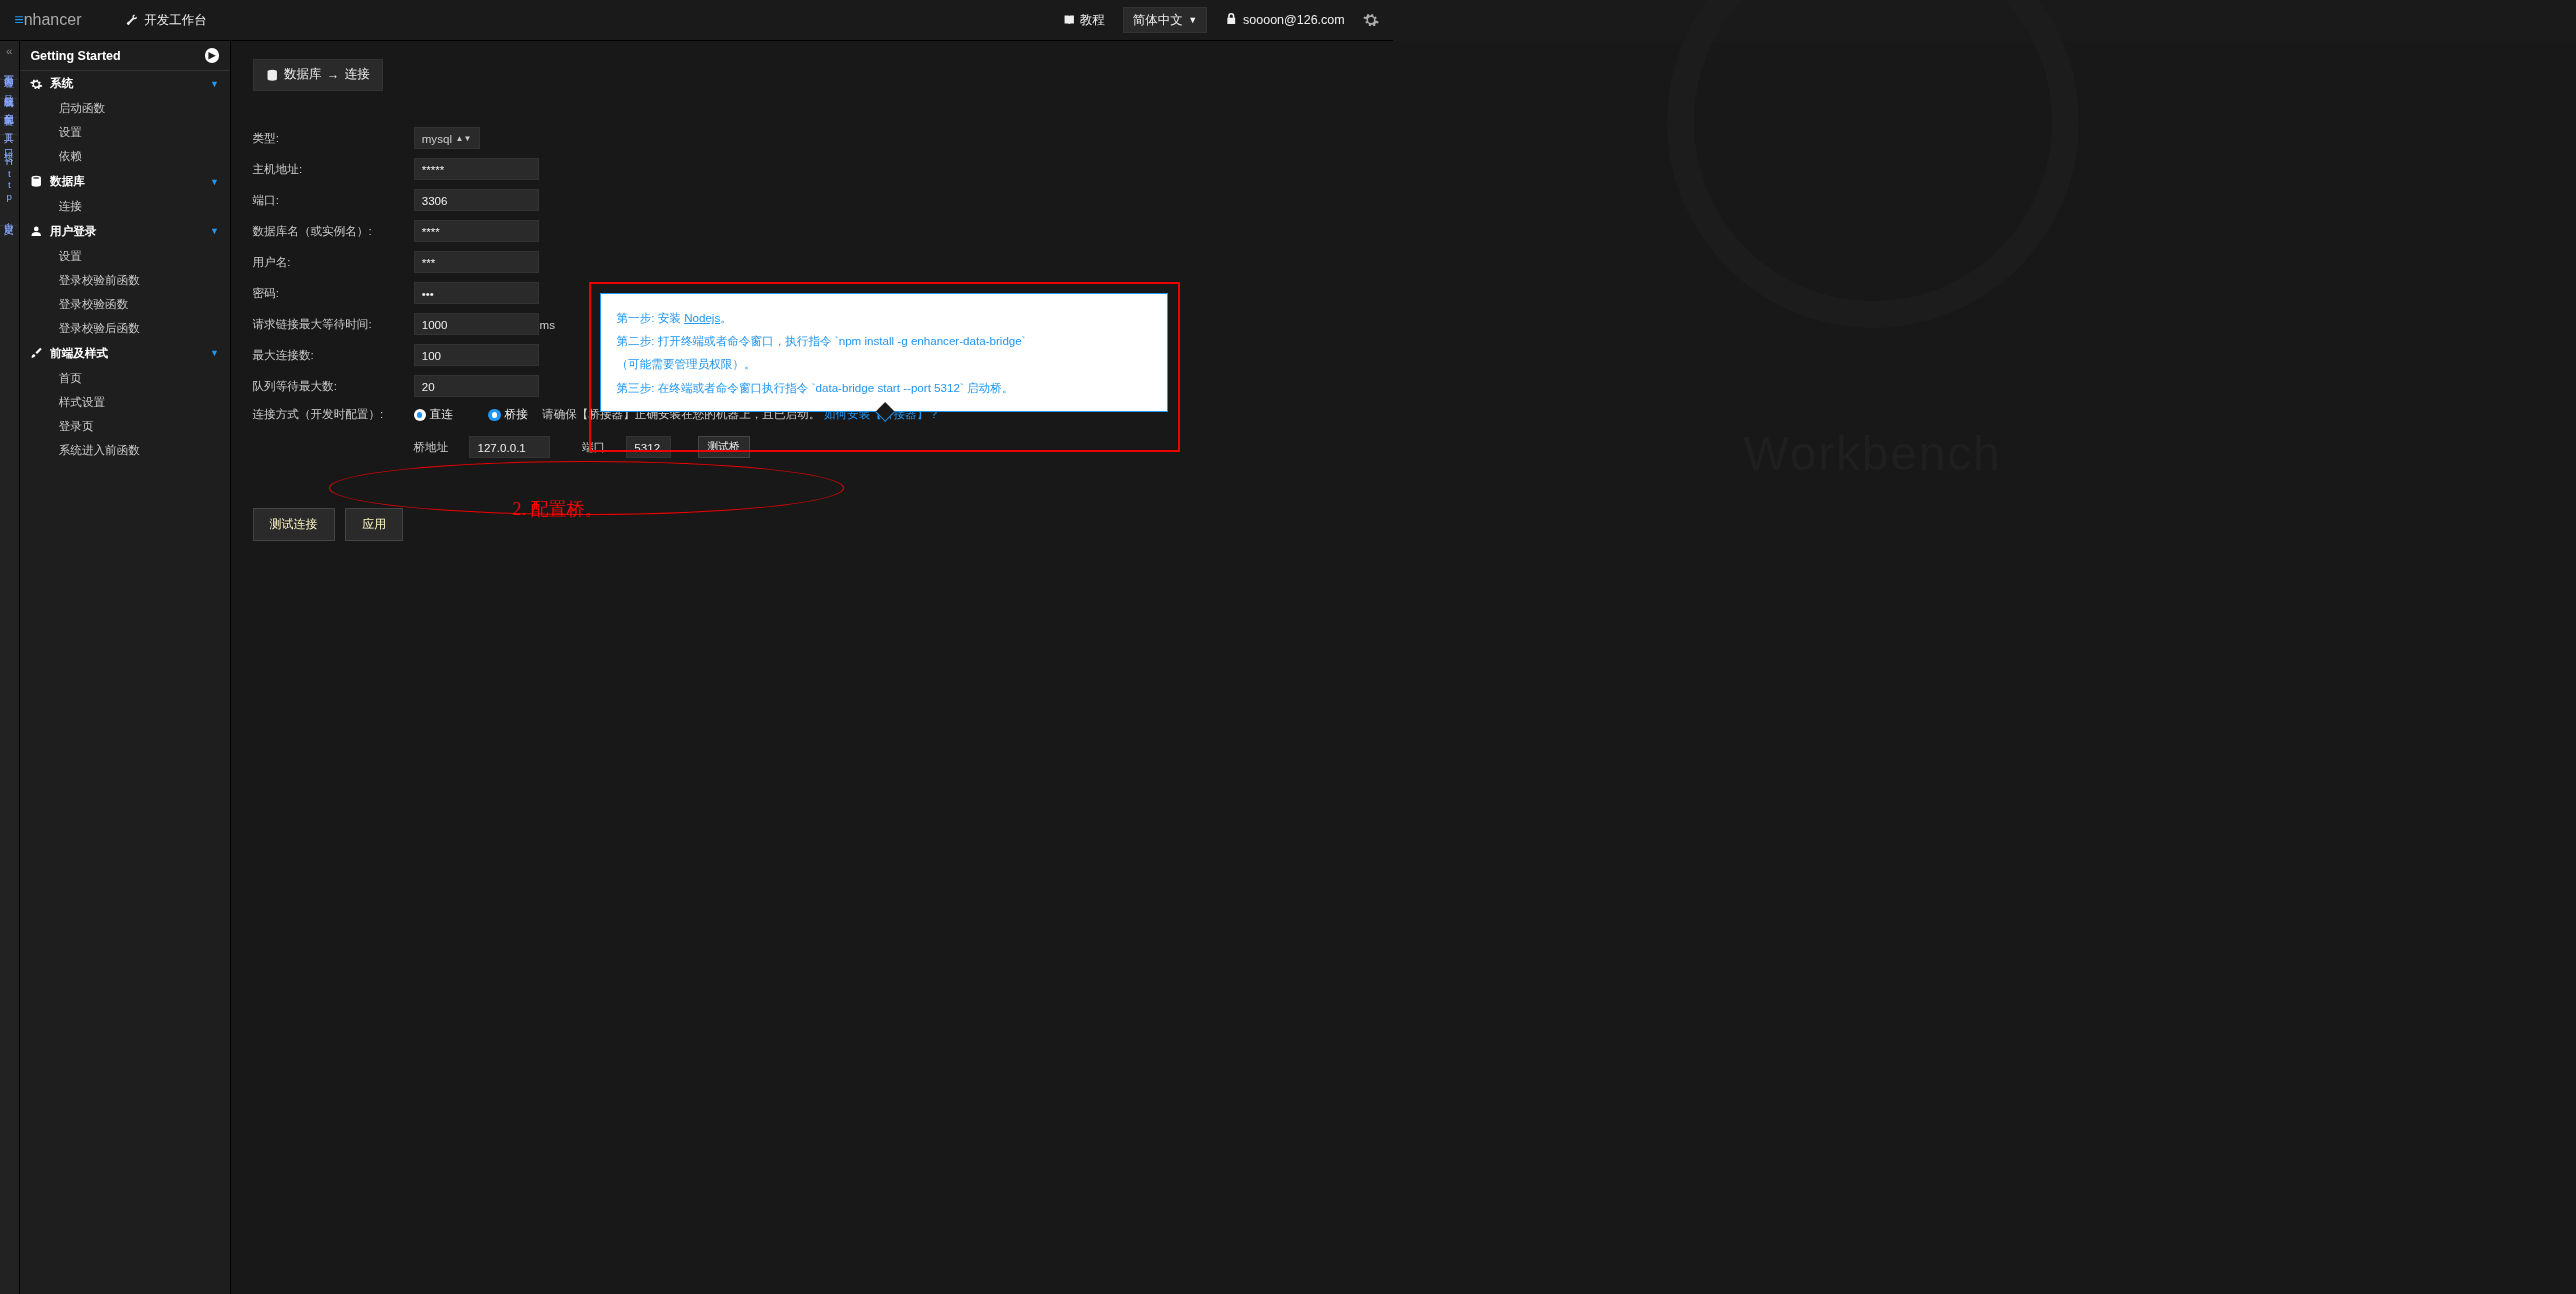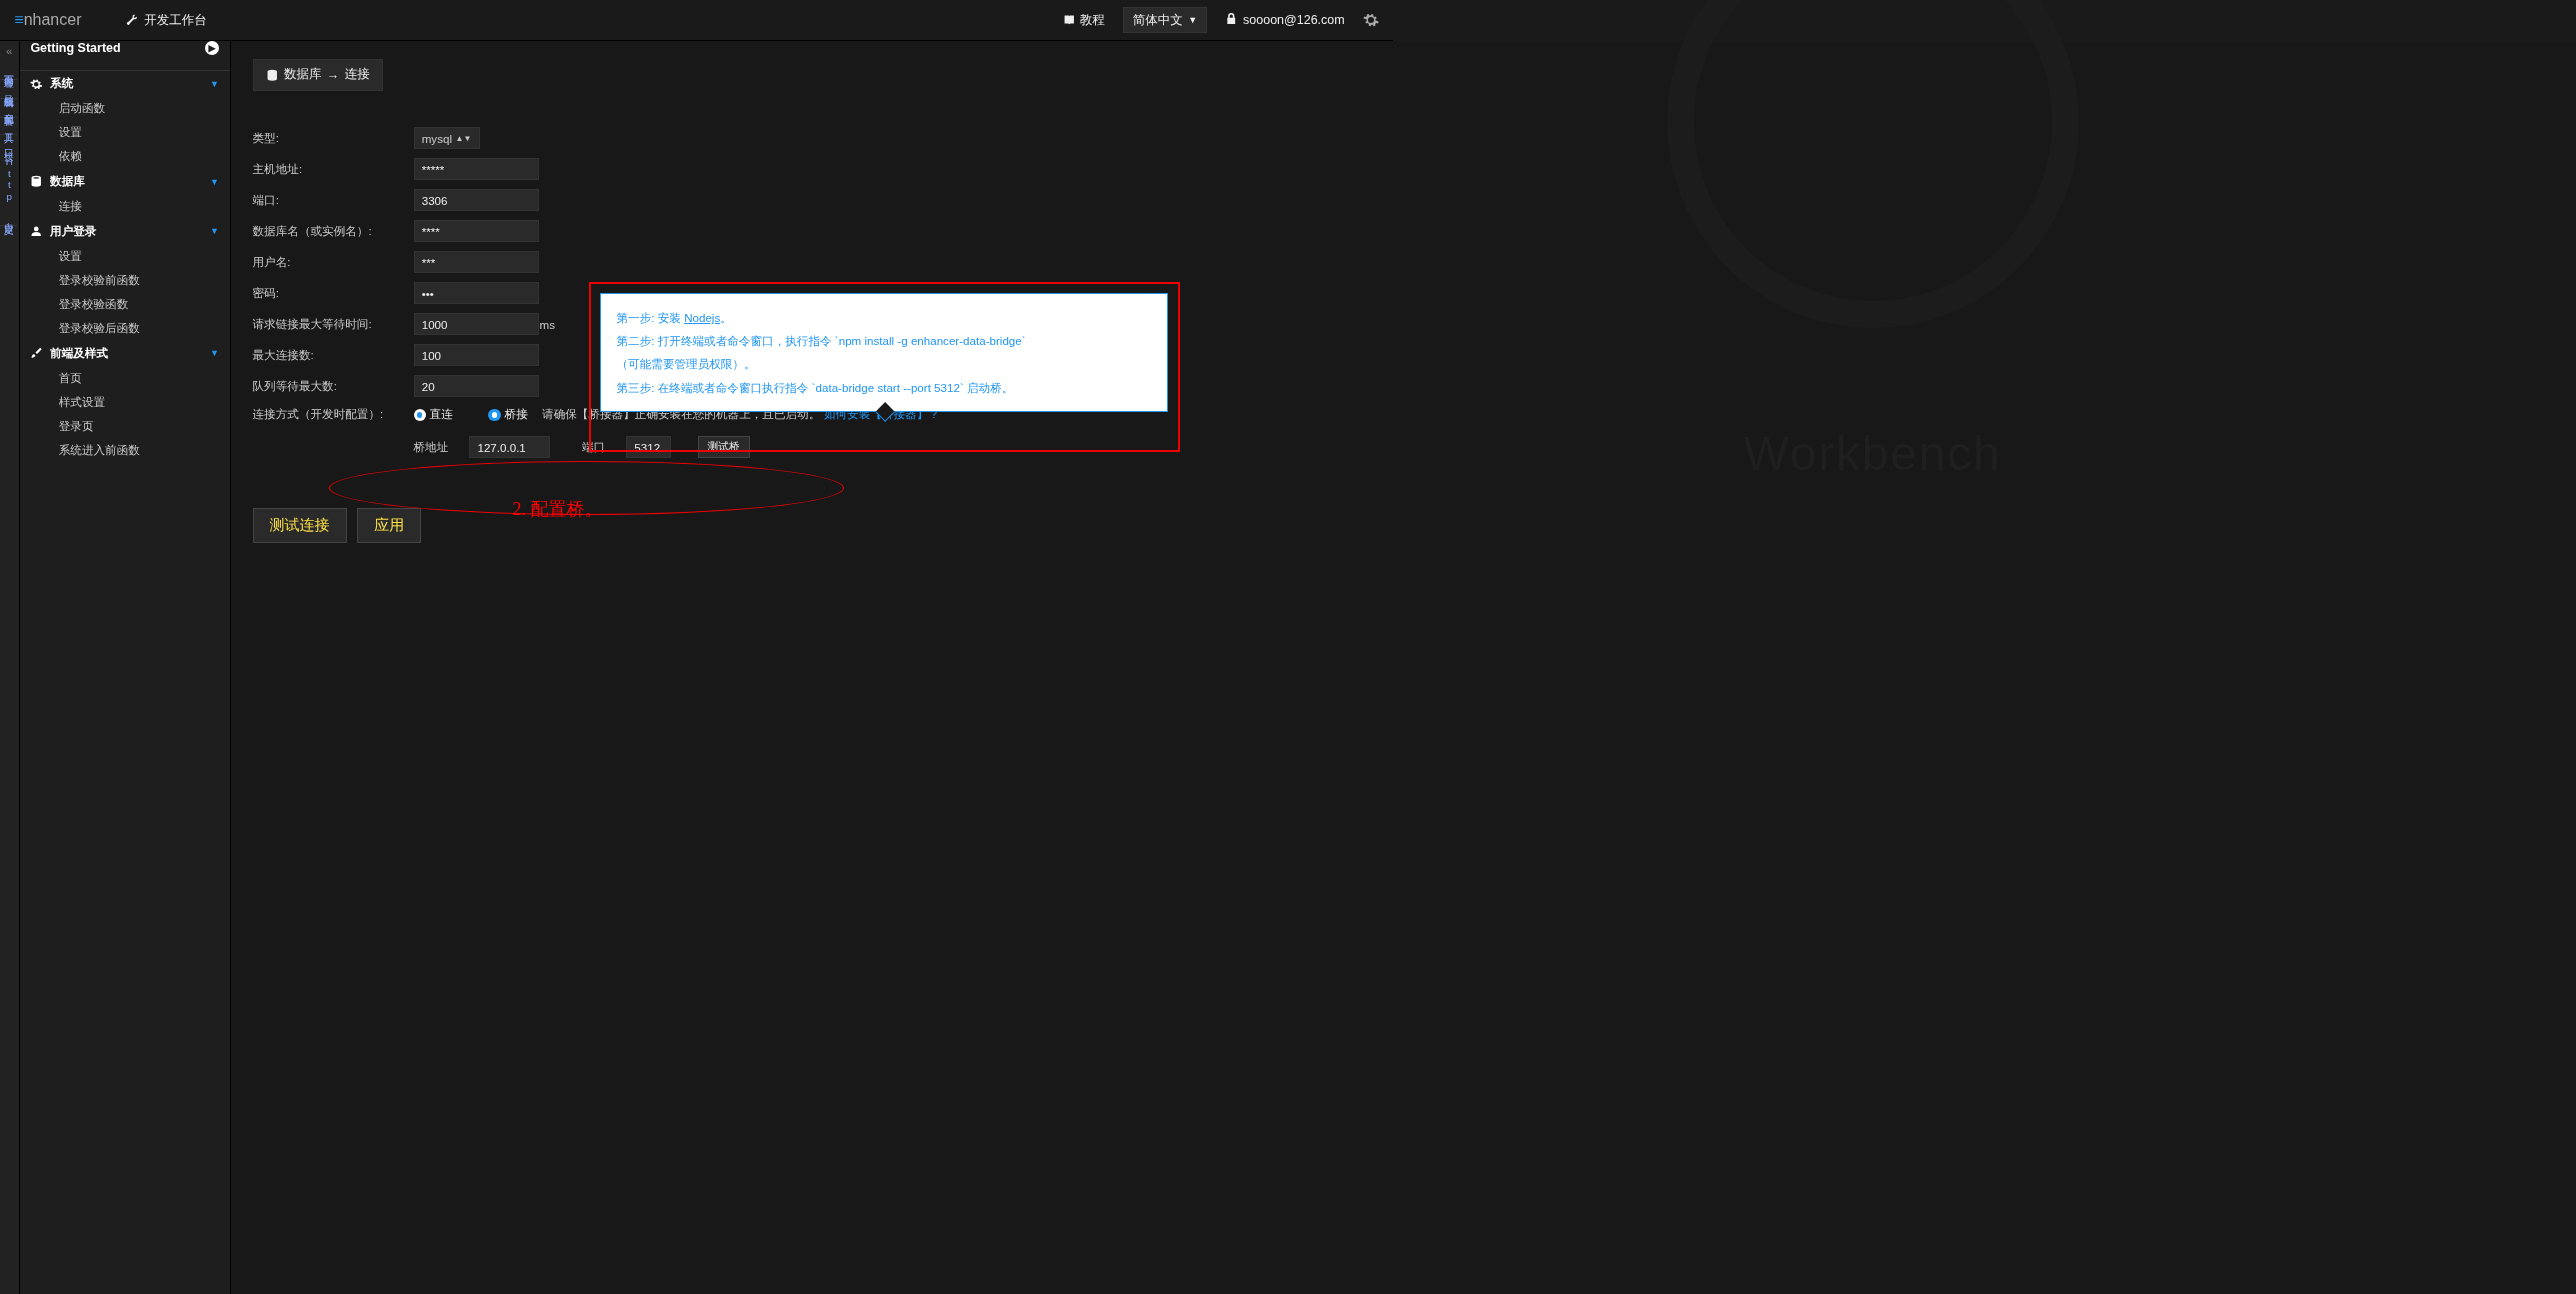--- a/index.html
+++ b/index.html
@@ -63,20 +63,21 @@
   left: 19.7px;
   top: 41px;
   width: 211px;
   bottom: 0;
   background: #1e1e1e;
   border-right: 0.9px solid #000;
 }
 .sidebar-header {
   height: 30px;
   display: flex;
+  align-items: center;
   padding: 0 10.7px;
   font-weight: bold;
   font-size: 12.5px;
   color: #fff;
   border-bottom: 0.9px solid #333;
 }
 .sidebar-header .play { margin-left: auto; color: #fff; background: #fff; border-radius: 50%; width: 14.3px; height: 14.3px; display: flex; align-items: center; justify-content: center; color: #1e1e1e; font-size: 9px; }
 .menu-group { }
 .menu-group-header {
   display: flex;
@@ -162,21 +163,21 @@
 .hint-text { color: #ccc; margin-left: 14.3px; }
 .link-text { color: #2196F3; cursor: pointer; }
 
 .bridge-row { margin-top: 14.3px; margin-left: 161px; display: flex; align-items: center; gap: 21px; position: relative;}
 .btn-small {
   background: #2a2a2a; border: 0.9px solid #444; padding: 2.7px 9px; color: #eee; cursor: pointer; font-size: 10.7px;
 }
 
 .action-row { margin-top: 50px; display: flex; gap: 10.7px; }
 .btn {
-  background: #2a2a2a; border: 0.9px solid #444; padding: 7.2px 16px; color: #fde047; cursor: pointer; font-size: 15px;
+  background: #2a2a2a; border: 0.9px solid #444; padding: 7.2px 16px; color: #fef9c3; cursor: pointer; font-size: 12px;
 }
 
 
 .annot-box {
   position: absolute;
   border: 2.7px solid #e00;
   pointer-events: none;
 }
 .tooltip-box {
   position: absolute;

